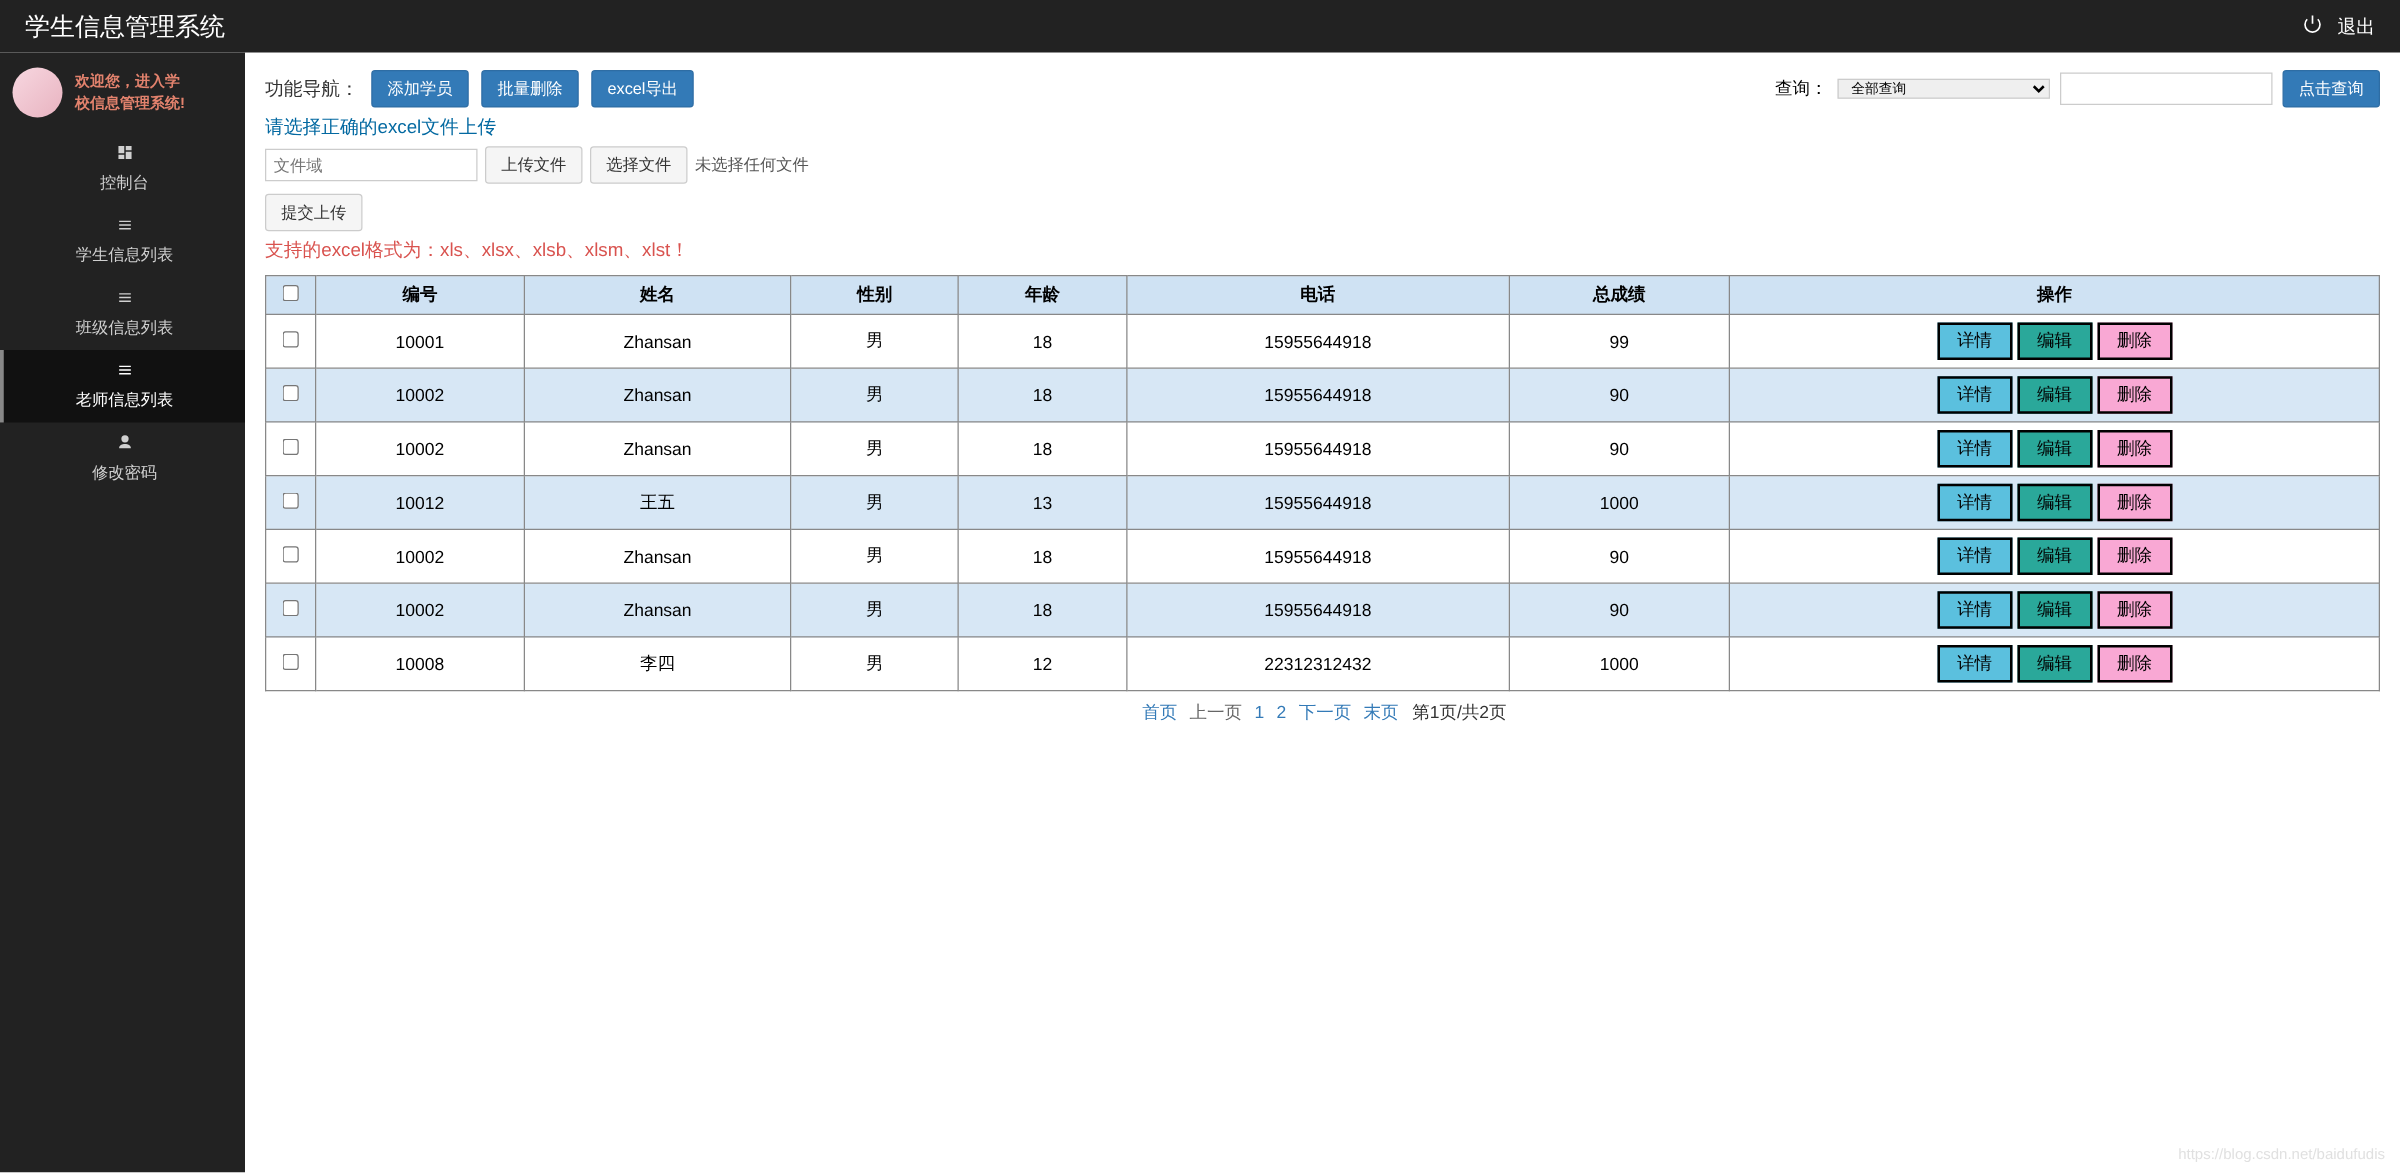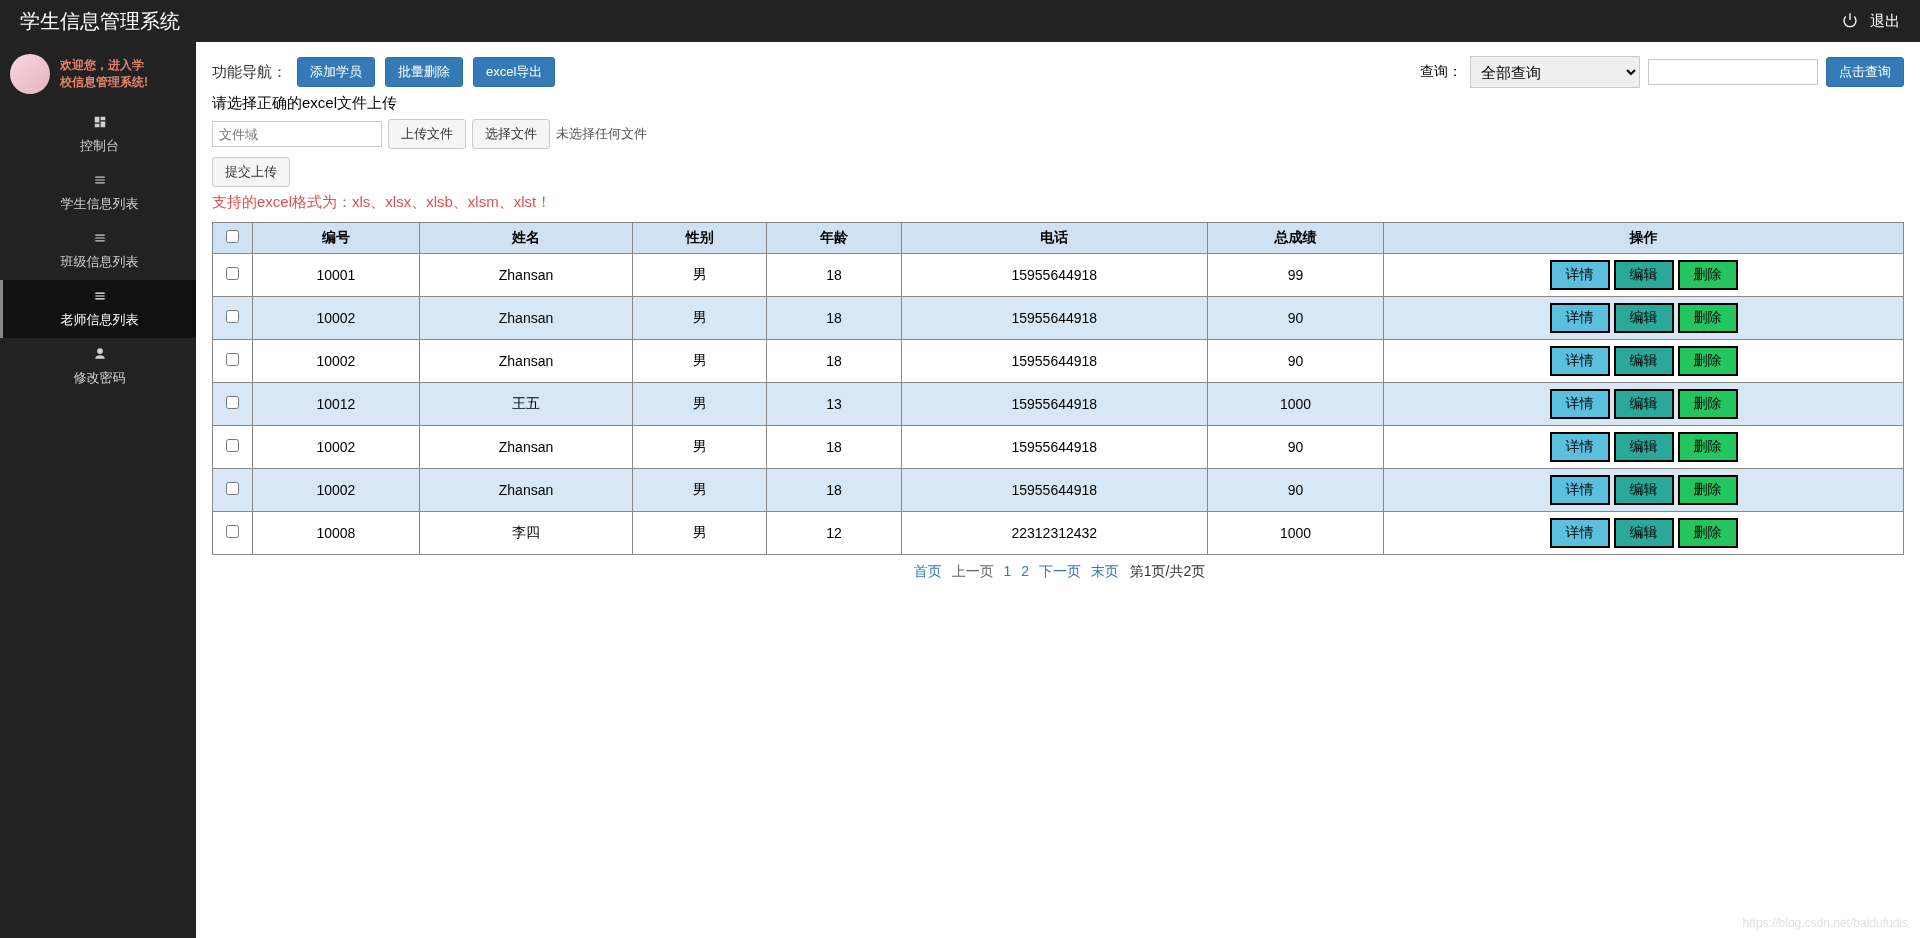--- a/index.html
+++ b/index.html
@@ -22,40 +22,40 @@
 .nav-icon svg { width: 14px; height: 14px; }
 
 .main { flex: 1; padding: 14px 16px; overflow: auto; }
 .toolbar-row { display: flex; justify-content: space-between; align-items: center; margin-bottom: 6px; }
 .toolbar-left { display: flex; align-items: center; gap: 10px; }
 .toolbar-label { font-size: 15px; color: #333; }
 .btn { padding: 5px 12px; border: 1px solid transparent; border-radius: 3px; font-size: 13px; cursor: pointer; }
 .btn-primary { background: #337ab7; color: #fff; border-color: #2e6da4; }
 .btn-default { background: #f5f5f5; color: #333; border: 1px solid #ccc; }
 .toolbar-right { display: flex; align-items: center; gap: 8px; }
-.select { height: 32px; border: 1px solid #ccc; padding: 0 6px; min-width: 170px; font-size: 15px; }
+.select { height: 16px; border: 1px solid #ccc; padding: 0 6px; min-width: 170px; font-size: 11px; }
 .text-input { height: 26px; border: 1px solid #ccc; padding: 0 6px; width: 170px; font-size: 13px; }
 
-.subtext { font-size: 15px; color: #000000; margin: 4px 0 6px; }
+.subtext { font-size: 15px; color: #0369a1; margin: 4px 0 6px; }
 .upload-row { display: flex; align-items: center; gap: 6px; margin-bottom: 8px; }
 .file-field { width: 170px; height: 26px; border: 1px solid #ccc; padding: 0 6px; font-size: 13px; color: #999; }
 .file-status { color: #555; font-size: 13px; }
 .red-note { color: #d9534f; font-size: 15px; margin: 6px 0 10px; }
 
 table { width: 100%; border-collapse: collapse; }
 th, td { border: 1px solid #888; padding: 6px 8px; text-align: center; font-size: 14px; }
 thead th { background: #cfe2f3; font-weight: bold; }
 tbody tr:nth-child(even) td { background: #d7e7f5; }
 tbody tr:nth-child(odd) td { background: #fff; }
 .chk-col { width: 40px; }
 .op-col { width: 520px; }
 .row-btn { padding: 4px 14px; border: 2px solid #000; font-size: 14px; cursor: pointer; margin: 0 2px; font-weight: 500; }
 .row-btn.detail { background: #5bc0de; color: #000; }
 .row-btn.edit { background: #2aa89a; color: #000; }
-.row-btn.delete { background: #22c55e; color: #000; text-align: center; }
+.row-btn.delete { background: #f9a8d4; color: #000; text-align: center; }
 
 .pager { text-align: center; margin-top: 8px; font-size: 14px; }
 .pager a { color: #337ab7; text-decoration: none; margin: 0 3px; cursor: pointer; }
 .pager .disabled { color: #666; margin: 0 3px; }
 .pager .info { color: #333; margin-left: 4px; }
 
 .watermark { position: fixed; bottom: 8px; right: 12px; color: #ccc; font-size: 12px; opacity: 0.6; pointer-events: none; }
 </style>
 </head>
 <body>

